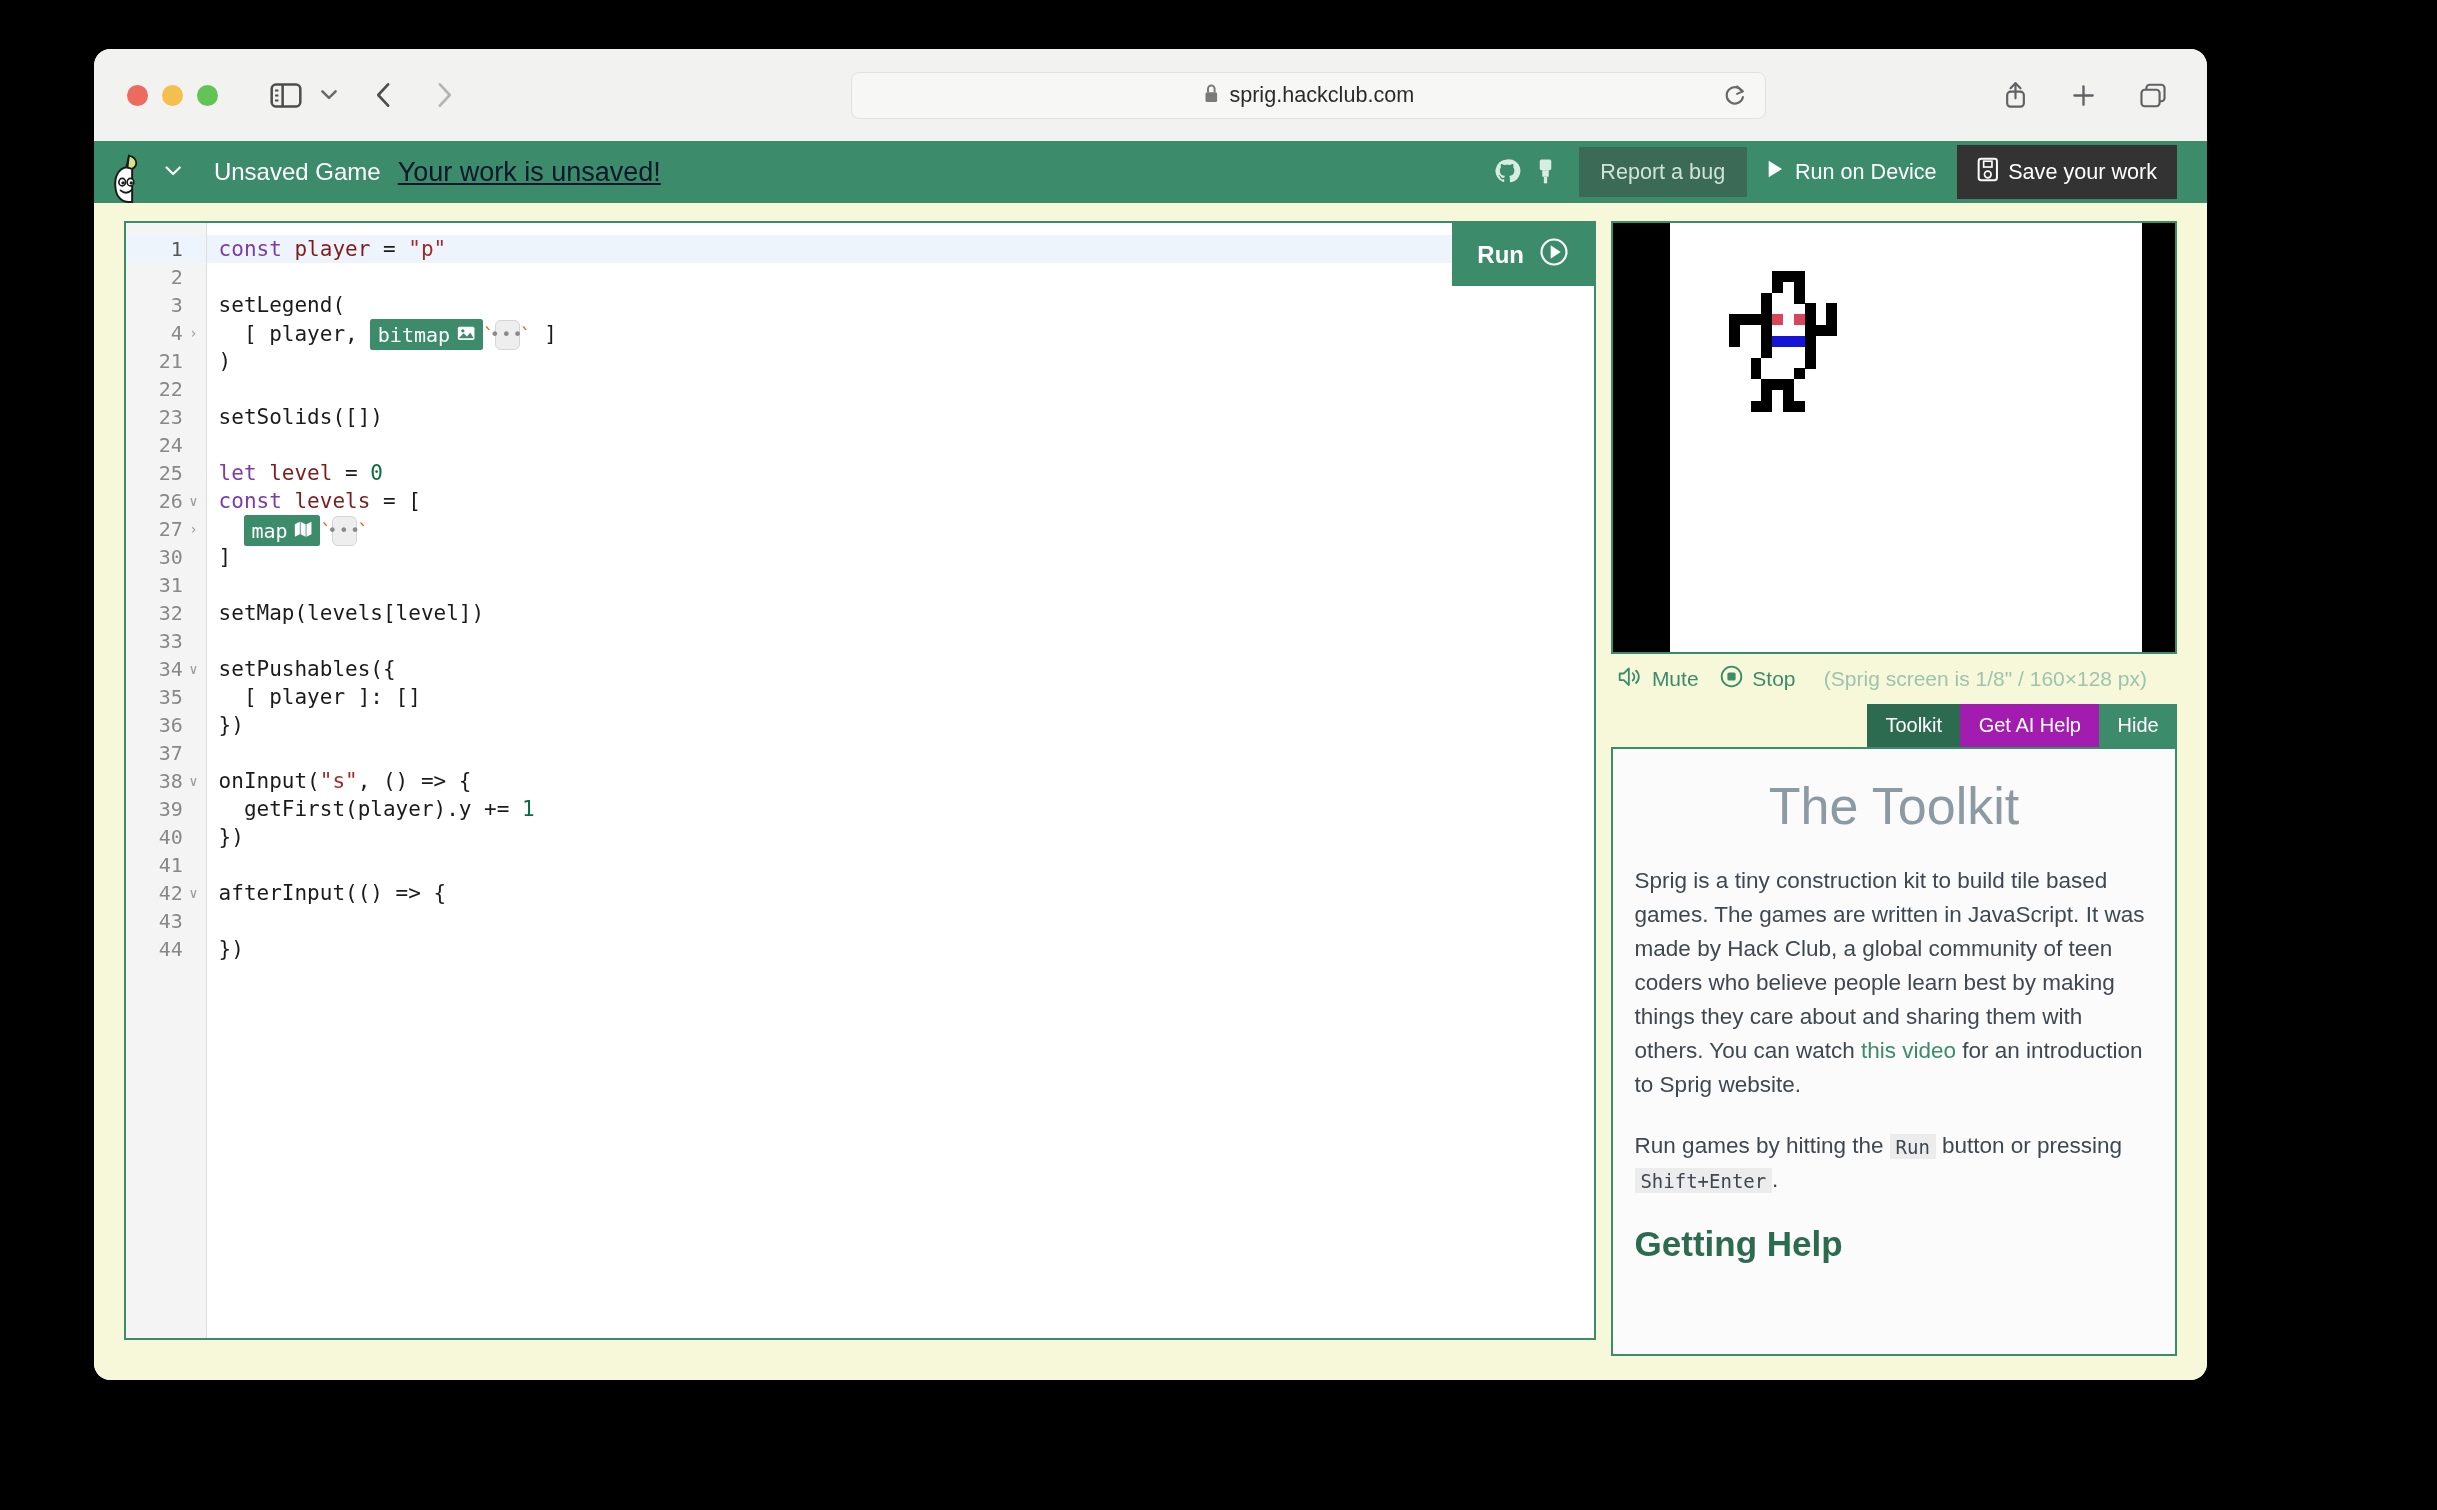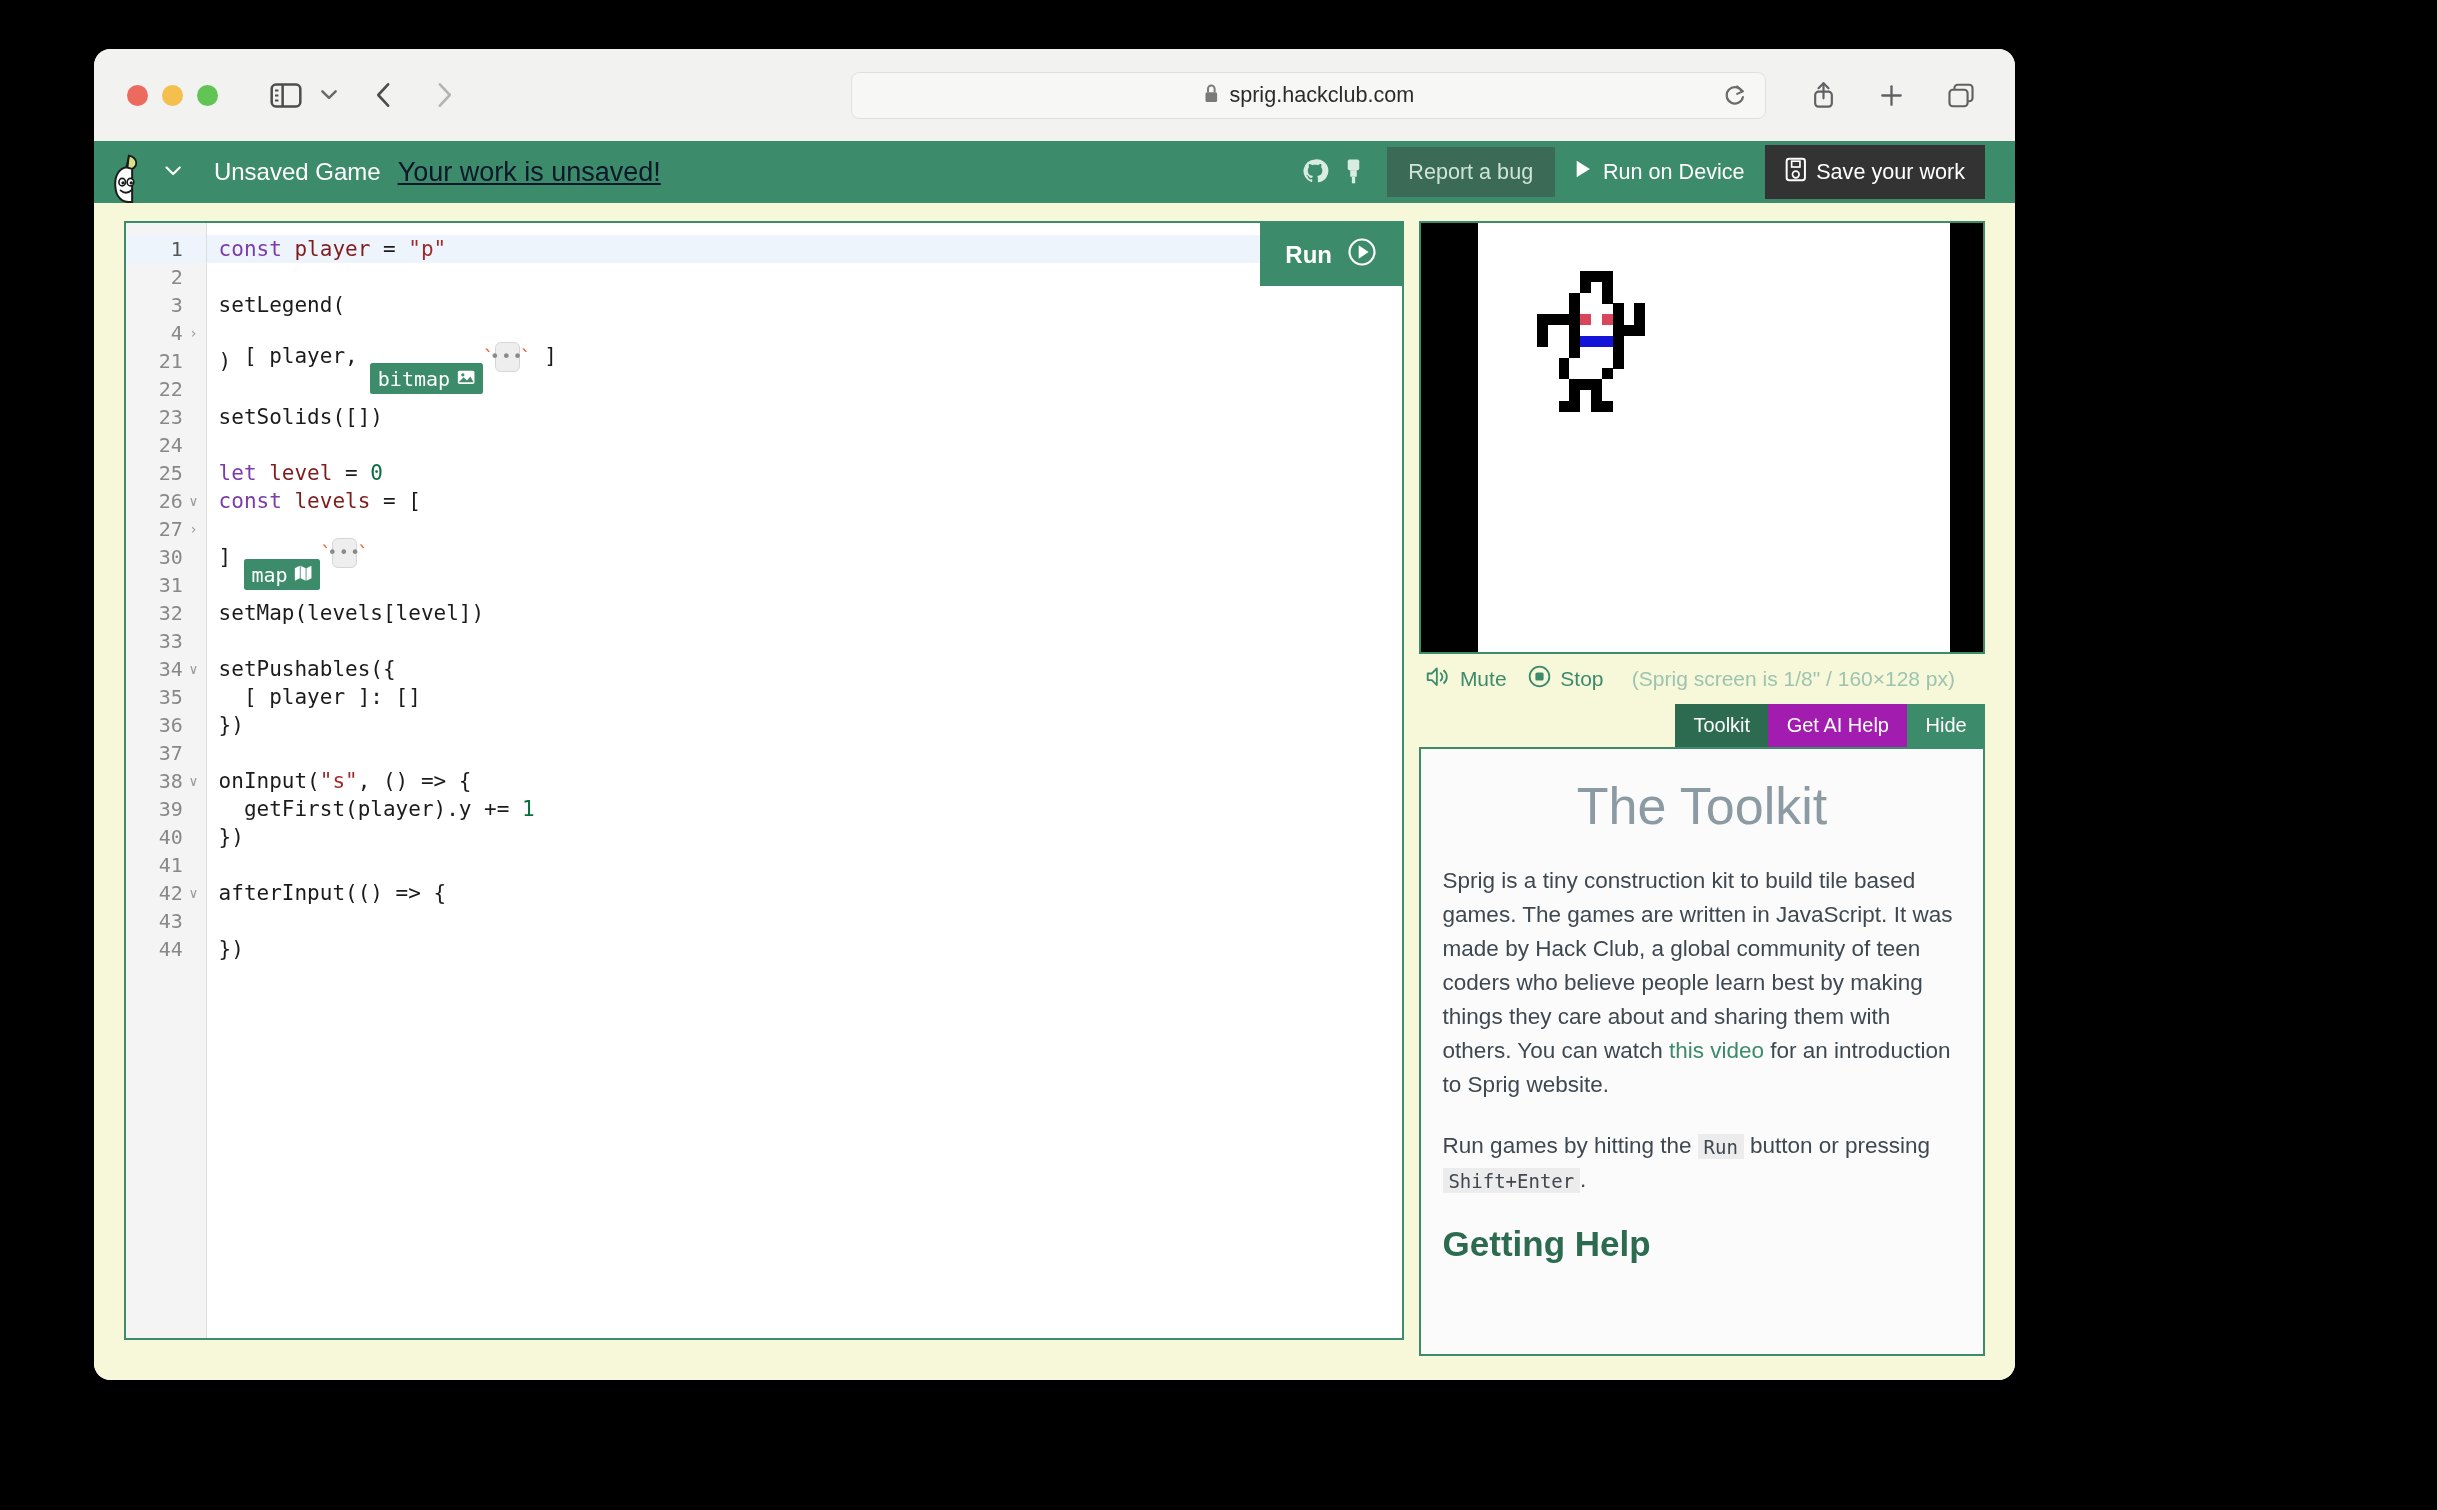--- a/index.html
+++ b/index.html
@@ -7,21 +7,21 @@
     width: 2438px; height: 1511px;
     background: #000;
     font-family: "Liberation Sans", sans-serif;
     overflow: hidden;
   }
 
   
   #browser-window {
     position: absolute;
     left: 94px; top: 49px;
-    width: 1921px; height: 1331px;
+    width: 2113px; height: 1331px;
     background: #f5f5f3;
     border-radius: 16.6px;
     overflow: hidden;
     box-shadow: 0 8.3px 33px rgba(0,0,0,.5);
   }
 
   
   #browser-toolbar {
     position: relative;
     height: 92px;
@@ -139,21 +139,21 @@
   .k-kw { color: #7c3aab; }
   .k-var { color: #7f1d1d; }
   .k-str { color: #9e2b2b; }
   .k-num { color: #0a6e3d; }
 
   .widget-chip {
     display: inline-flex; align-items: center; gap: 6.7px;
     background: #3c8b6b; color: #fff;
     padding: 1.7px 7.5px; border-radius: 2.5px;
     font-family: "DejaVu Sans Mono", monospace; font-size: 20px;
-    vertical-align: middle; cursor: pointer; margin-top: 44px;
+    vertical-align: middle; cursor: pointer;
   }
   .tick { color: #e8612c; font-size: 20px; vertical-align: middle; }
   .ellipsis-pill {
     display: inline-flex; align-items: center; justify-content: center;
     width: 25px; height: 30px; background: #eeeeee;
     border: 1.2px solid #d5d5d5; border-radius: 5.8px;
     color: #8a8a8a; font-size: 16px; vertical-align: middle;
     letter-spacing: 1.7px; cursor: pointer;
   }
 

